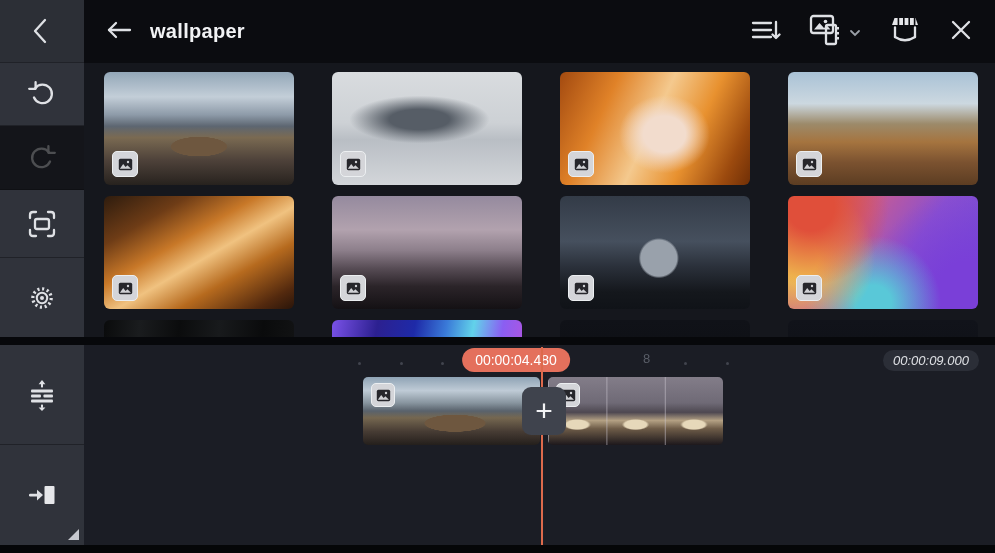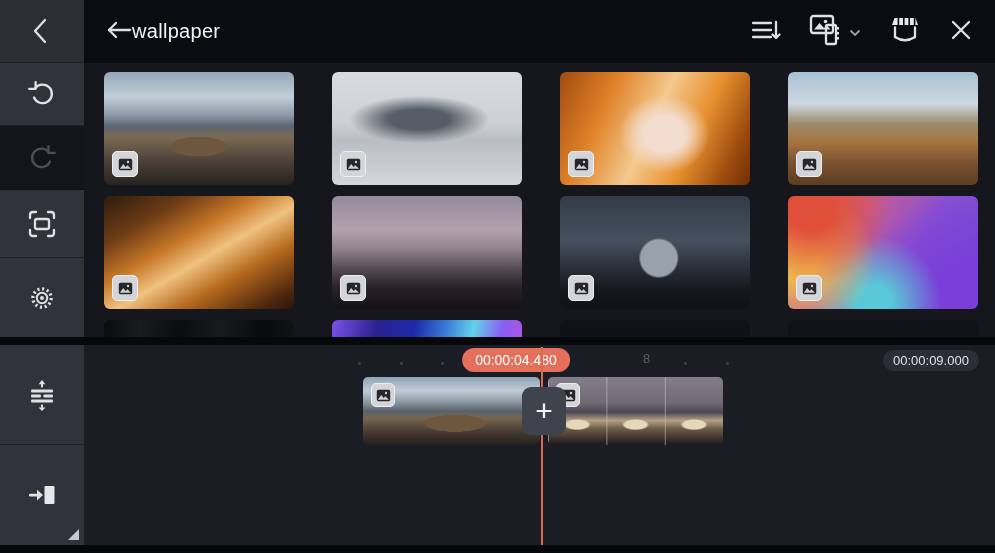--- a/index.html
+++ b/index.html
@@ -17,21 +17,21 @@
   #sb4{top:190px;height:68px;}
   #sb5{top:258px;height:79px;border-bottom:none;}
   #sb6{top:345px;height:100px;}
   #sb7{top:445px;height:100px;border-bottom:none;}
   .corner-tri{position:absolute;right:5px;bottom:5px;width:0;height:0;
               border-left:11px solid transparent;border-bottom:11px solid #c7c9d0;}
   
   .header{position:absolute;left:84px;top:0;width:911px;height:63px;background:#0b0c10;
           display:flex;align-items:center;}
   .hdr-back{margin-left:22px;display:flex;align-items:center;cursor:pointer;}
-  .hdr-title{margin-left:0;font-size:20px;font-weight:400;color:#f2f3f5;letter-spacing:.3px;}
+  .hdr-title{margin-left:18px;font-size:20px;font-weight:700;color:#f2f3f5;letter-spacing:.3px;}
   .hdr-right{margin-left:auto;display:flex;align-items:center;gap:0;}
   .hdr-btn{display:flex;align-items:center;justify-content:center;cursor:pointer;padding:8px 14px;}
   .chev-gap{padding-left:2px;}
   
   .grid{position:absolute;left:84px;top:63px;width:911px;height:274px;background:#15171d;overflow:hidden;}
   .thumb{position:absolute;width:190px;height:113px;border-radius:6px;cursor:pointer;}
   .badge{position:absolute;left:8px;bottom:8px;width:26px;height:26px;border-radius:5px;
          background:#d4d5d9;border:1px solid #eceff1;display:flex;align-items:center;justify-content:center;box-sizing:border-box;}
   .badge-top{left:8px;top:6px;bottom:auto;width:24px;height:24px;}
   .t1{background:radial-gradient(ellipse 46px 16px at 50% 66%,#6e573f 0 60%,rgba(0,0,0,0) 62%),
@@ -55,21 +55,21 @@
   .t11{background:linear-gradient(180deg,#101218,#0a0c10);}
   .t12{background:linear-gradient(180deg,#11131a,#0b0d12);}
   
   .timeline{position:absolute;left:84px;top:345px;width:911px;height:200px;background:#1b1d25;}
   .tick-dot{position:absolute;top:17px;width:3px;height:3px;border-radius:50%;background:#41444e;}
   .ruler-num{position:absolute;top:6px;font-size:13px;color:#595d67;}
   .time-pill{position:absolute;top:3px;transform:translateX(-50%);height:24px;line-height:24px;
              padding:0 13px;border-radius:13px;background:#e4705c;color:#fff;font-size:14px;
              white-space:nowrap;cursor:pointer;}
   .dur-pill{position:absolute;left:799px;top:5px;height:21px;line-height:21px;padding:0 10px;
-            border-radius:11px;background:#2b2e37;color:#dfe1e5;font-size:13px;white-space:nowrap;}
+            border-radius:11px;background:#2b2e37;color:#dfe1e5;font-size:13px;white-space:nowrap;font-style:italic;}
   .clip{position:absolute;top:32px;height:68px;border-radius:5px;cursor:pointer;z-index:3;}
   .clip1{left:279px;width:177px;
      background:radial-gradient(ellipse 50px 14px at 52% 68%,#6e573f 0 60%,rgba(0,0,0,0) 62%),
      linear-gradient(180deg,#8fa3b5 0%,#bfcbd6 20%,#88959f 38%,#59626c 50%,#756750 60%,#473c34 80%,#241f1c 100%);}
   .clip2{left:464px;width:175px;
      background-image:
        radial-gradient(ellipse 22px 9px at 50% 70%,#e6d8ba 0 50%,rgba(230,216,186,0) 62%),
        linear-gradient(90deg,rgba(205,200,210,.55) 0 1px,rgba(0,0,0,0) 1px 100%),
        linear-gradient(180deg,#837d89 0%,#6f6a76 38%,#4e4851 52%,#b3a083 64%,#6e5c48 76%,#1d181c 100%);
      background-size:58.4px 100%,58.4px 100%,58.4px 100%;background-repeat:repeat-x;}

